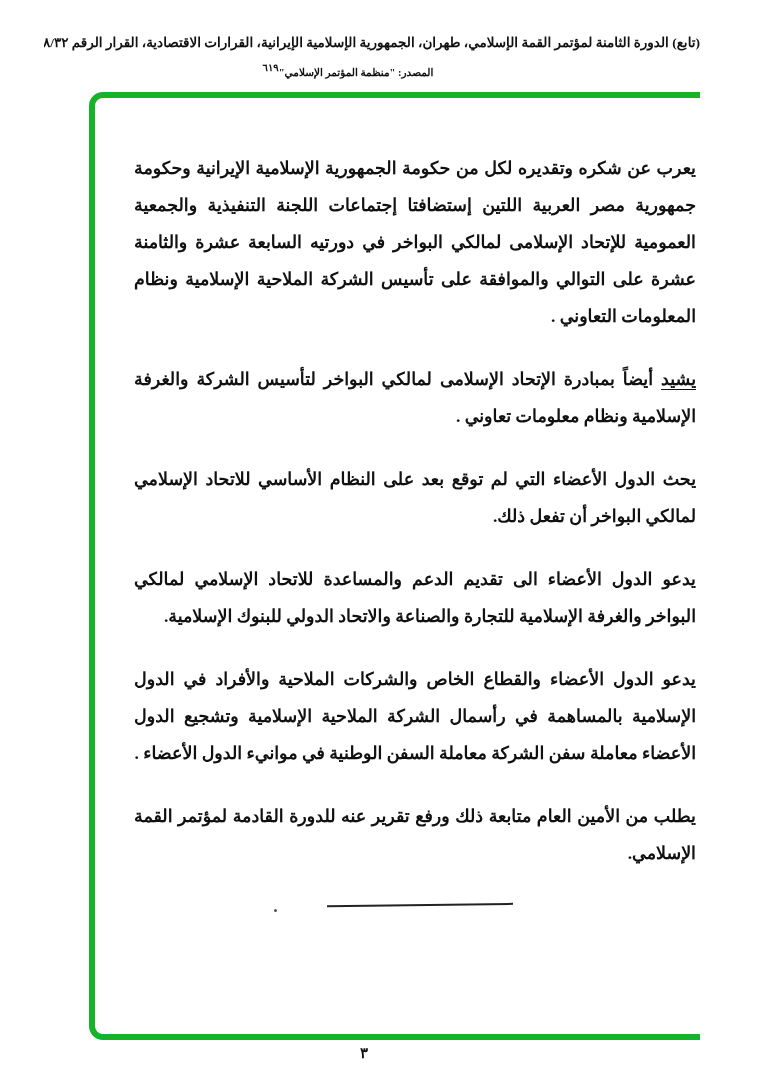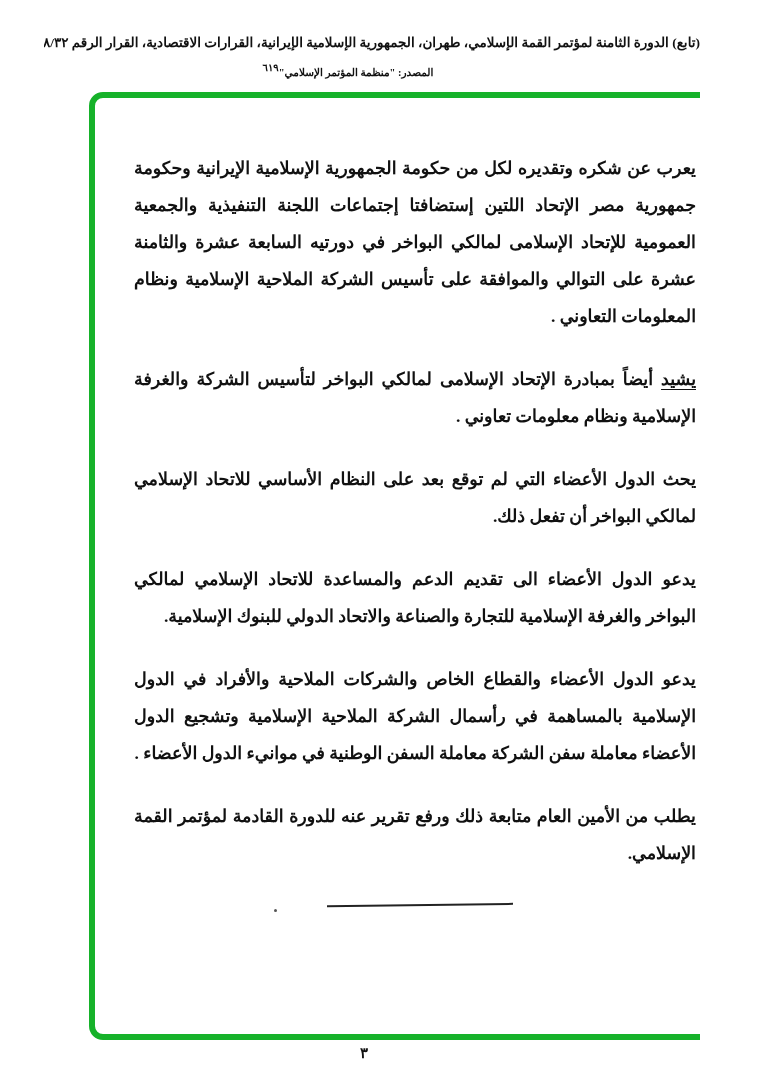--- a/index.html
+++ b/index.html
@@ -136,21 +136,21 @@
   <div class="source-line">
     <span>المصدر: "منظمة المؤتمر الإسلامي"</span><sup>٦١٩</sup>
   </div>
 
   <div class="frame"></div>
 
   <div class="content">
 
     <div class="item">
       <div class="item-num">8-</div>
-      <p class="item-text"><span class="kw">يعرب</span> <span>عن شكره وتقديره لكل من حكومة الجمهورية الإسلامية الإيرانية وحكومة جمهورية مصر الإتحاد اللتين إستضافتا إجتماعات اللجنة التنفيذية والجمعية العمومية للإتحاد الإسلامى لمالكي البواخر في دورتيه السابعة عشرة والثامنة عشرة على التوالي والموافقة على تأسيس الشركة الملاحية الإسلامية ونظام المعلومات التعاوني .</span></p>
+      <p class="item-text"><span class="kw">يعرب</span> <span>عن شكره وتقديره لكل من حكومة الجمهورية الإسلامية الإيرانية وحكومة جمهورية مصر العربية اللتين إستضافتا إجتماعات اللجنة التنفيذية والجمعية العمومية للإتحاد الإسلامى لمالكي البواخر في دورتيه السابعة عشرة والثامنة عشرة على التوالي والموافقة على تأسيس الشركة الملاحية الإسلامية ونظام المعلومات التعاوني .</span></p>
     </div>
 
     <div class="item">
       <div class="item-num">9-</div>
       <p class="item-text"><span class="kw underlined">يشيد</span> <span>أيضاً بمبادرة الإتحاد الإسلامى لمالكي البواخر لتأسيس الشركة والغرفة الإسلامية ونظام معلومات تعاوني .</span></p>
     </div>
 
     <div class="item">
       <div class="item-num">10-</div>
       <p class="item-text"><span class="kw">يحث</span> <span>الدول الأعضاء التي لم توقع بعد على النظام الأساسي للاتحاد الإسلامي لمالكي البواخر أن تفعل ذلك.</span></p>

